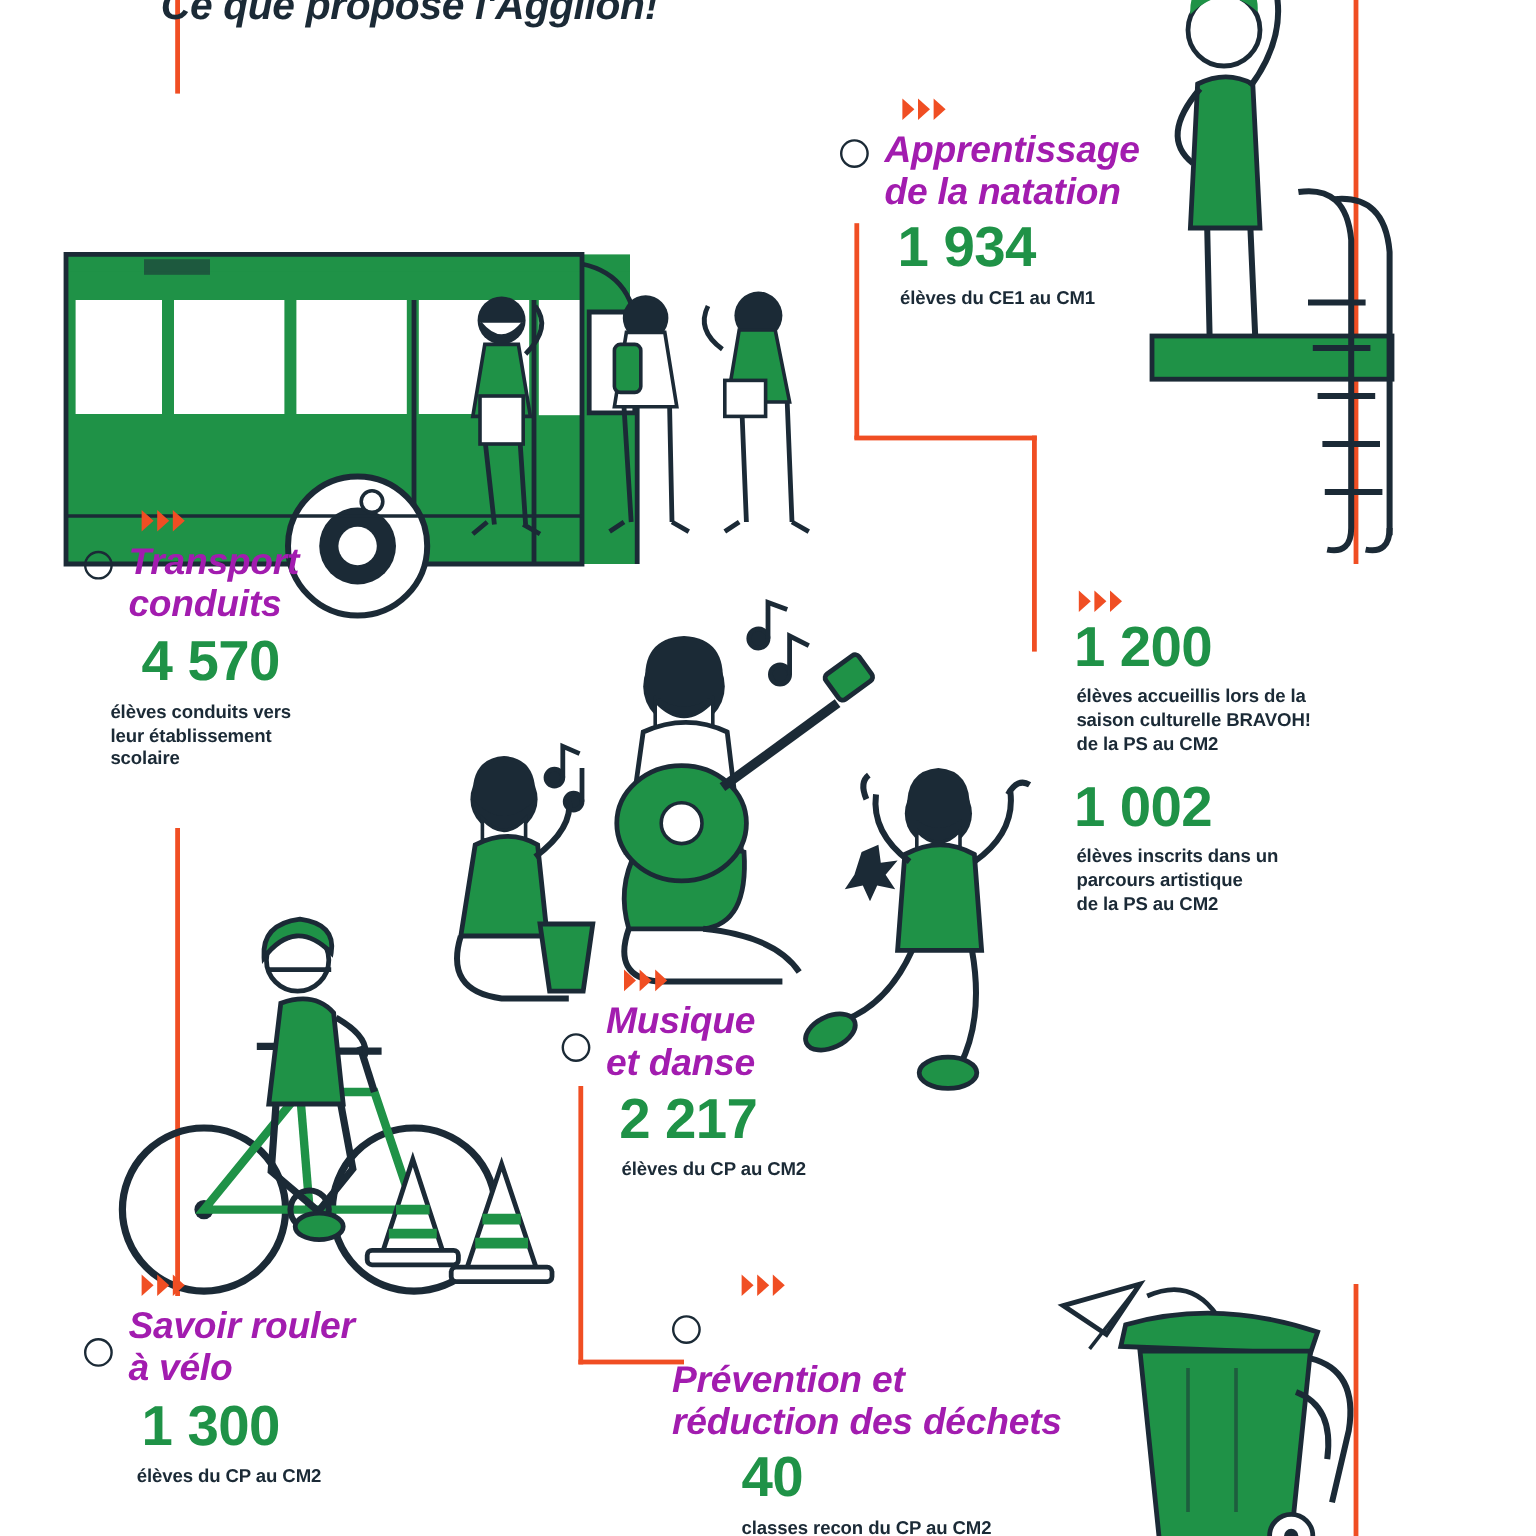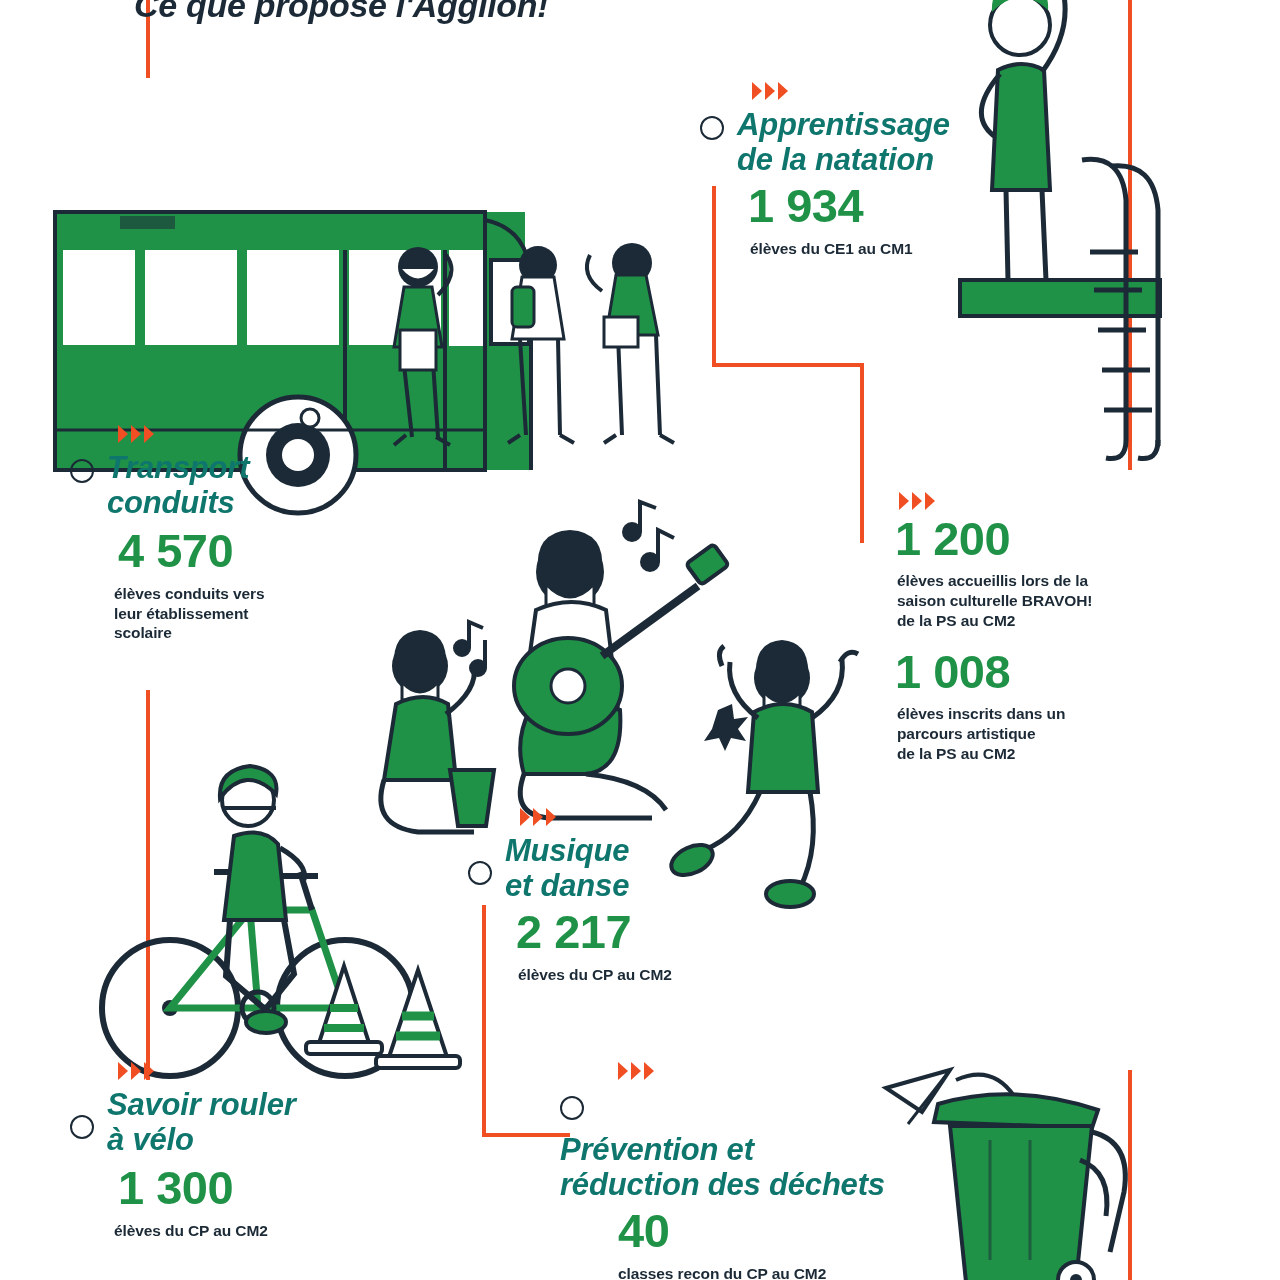--- a/index.html
+++ b/index.html
@@ -12,21 +12,21 @@
   }
   .stage{position:absolute;left:0;top:0;width:1280px;height:1280px;}
   .abs{position:absolute;}
 
   
   .title{
     font-size:34px;font-weight:bold;font-style:italic;color:#1b2a36;
     letter-spacing:-0.3px;
   }
   .item-title{
-    font-size:31px;font-weight:bold;font-style:italic;color:#0f766e;
+    font-size:31px;font-weight:bold;font-style:italic;color:#a21caf;
     line-height:1.12;letter-spacing:-0.2px;
   }
   .big-num{
     font-size:47px;font-weight:bold;color:#1f9247;line-height:1.05;
     letter-spacing:-0.5px;
   }
   .sub{
     font-size:15.5px;font-weight:bold;color:#1b2a36;line-height:1.28;
     letter-spacing:-0.1px;
   }
@@ -265,21 +265,21 @@
       <span></span>
         <span></span>
         <span></span>
     </div>
     <div style="display:flex;align-items:flex-start;gap:13px;margin-top:8px;">
       <div class="bullet" style="margin-top:8px;flex:0 0 auto;"></div>
       <div class="item-title" style="white-space:pre-line;">Transport
 conduits</div>
     </div>
     <div class="big-num" style="margin-left:48px;margin-top:6px;">4 570</div>
-    <div class="sub" style="margin-left:44px;margin-top:8px;white-space:pre-line;">élèves conduits vers
+    <div class="sub" style="margin-left:22px;margin-top:8px;white-space:pre-line;">élèves conduits vers
 leur établissement
 scolaire</div>
   </div>
 
   <div class="abs" style="left:700px;top:82px;width:300px;">
     <div class="chev" style="margin-left:52px;">
       <span></span>
         <span></span>
         <span></span>
     </div>
@@ -295,21 +295,21 @@
   <div class="abs" style="left:845px;top:492px;width:330px;">
     <div class="chev" style="margin-left:54px;">
       <span></span>
         <span></span>
         <span></span>
     </div>
     <div class="big-num" style="margin-left:50px;margin-top:4px;">1 200</div>
     <div class="sub" style="margin-left:52px;margin-top:8px;white-space:pre-line;">élèves accueillis lors de la
 saison culturelle BRAVOH!
 de la PS au CM2</div>
-    <div class="big-num" style="margin-left:50px;margin-top:16px;">1 008</div>
+    <div class="big-num" style="margin-left:50px;margin-top:16px;">1 002</div>
     <div class="sub" style="margin-left:52px;margin-top:8px;white-space:pre-line;">élèves inscrits dans un
 parcours artistique
 de la PS au CM2</div>
   </div>
 
   <div class="abs" style="left:468px;top:808px;width:300px;">
     <div class="chev" style="margin-left:52px;">
       <span></span>
         <span></span>
         <span></span>

